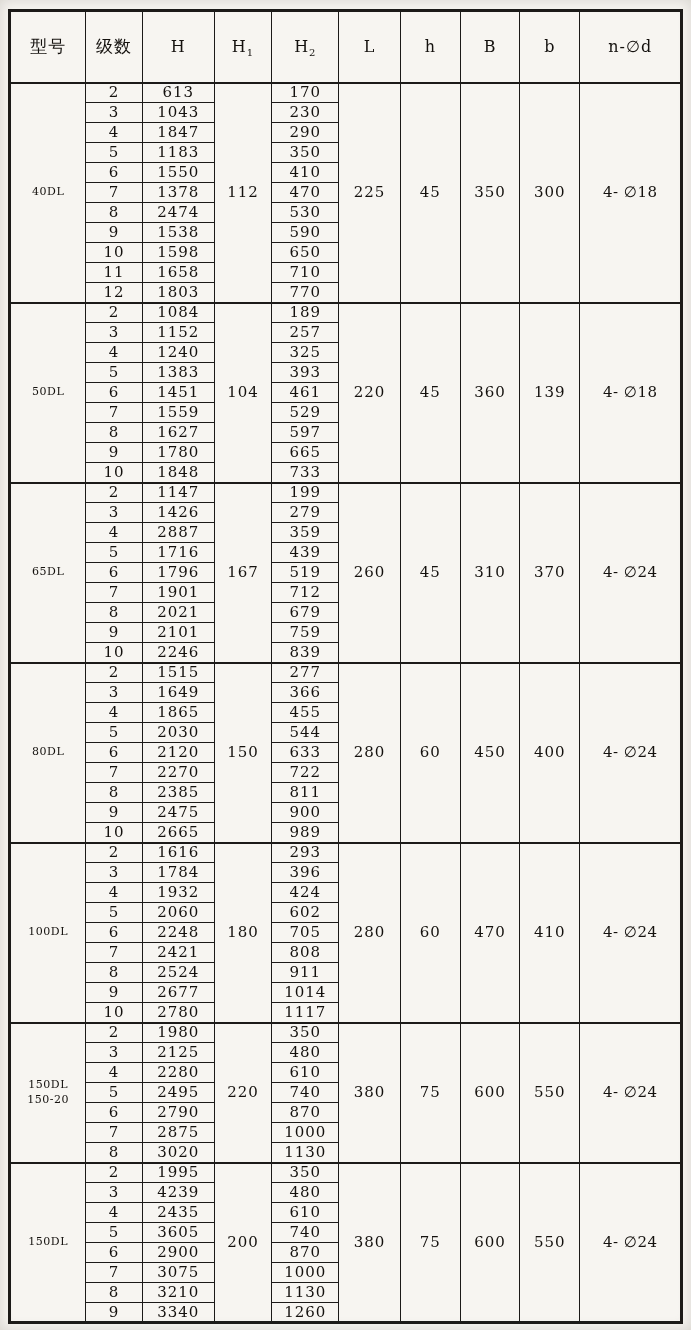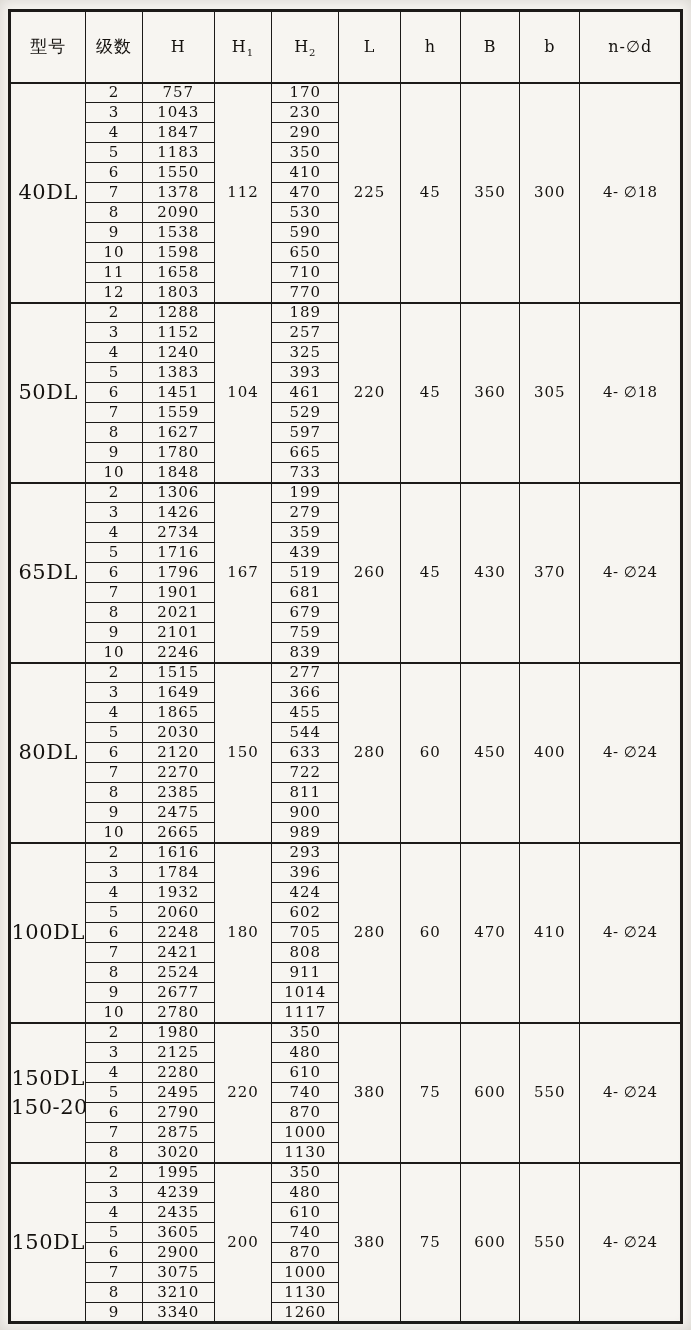--- a/index.html
+++ b/index.html
@@ -28,21 +28,21 @@
   thead th{
     font-weight:normal;font-size:17px;
     border-bottom:2px solid var(--line);
     font-family:"DejaVu Sans","DejaVu Serif",sans-serif;
     letter-spacing:1px;
   }
   thead th.latin{font-family:"DejaVu Serif",serif;font-size:16px;}
   thead th sub{font-size:10px;line-height:0;}
   tbody tr{height:20px;}
   tbody td{font-size:15px;letter-spacing:1px;line-height:1;}
-  tbody td.model{font-size:21px;letter-spacing:.5px;line-height:1.35;}
+  tbody td.model{font-size:11px;letter-spacing:.5px;line-height:1.35;}
   tbody td.nd{letter-spacing:.5px;}
   tbody tr.group-start td{border-top:2px solid var(--line);}
 </style>
 </head>
 <body>
 
 <div id="page">
   <table id="spec">
     <colgroup id="cols">
         <col style="width: 76px;">
@@ -67,21 +67,21 @@
           <th class="latin">h</th>
           <th class="latin">B</th>
           <th class="latin">b</th>
           <th class="latin">n-∅d</th>
         </tr>
     </thead>
     <tbody id="table-body">
         <tr class="group-start">
           <td class="model" rowspan="11">40DL</td>
           <td class="num">2</td>
-          <td class="num">757</td>
+          <td class="num">613</td>
           <td class="num" rowspan="11">112</td>
           <td class="num">170</td>
           <td class="num" rowspan="11">225</td>
           <td class="num" rowspan="11">45</td>
           <td class="num" rowspan="11">350</td>
           <td class="num" rowspan="11">300</td>
           <td class="num nd" rowspan="11">4- ∅18</td>
         </tr>
         <tr>
           <td class="num">3</td>
@@ -103,21 +103,21 @@
           <td class="num">1550</td>
           <td class="num">410</td>
         </tr>
         <tr>
           <td class="num">7</td>
           <td class="num">1378</td>
           <td class="num">470</td>
         </tr>
         <tr>
           <td class="num">8</td>
-          <td class="num">2090</td>
+          <td class="num">2474</td>
           <td class="num">530</td>
         </tr>
         <tr>
           <td class="num">9</td>
           <td class="num">1538</td>
           <td class="num">590</td>
         </tr>
         <tr>
           <td class="num">10</td>
           <td class="num">1598</td>
@@ -129,27 +129,27 @@
           <td class="num">710</td>
         </tr>
         <tr>
           <td class="num">12</td>
           <td class="num">1803</td>
           <td class="num">770</td>
         </tr>
         <tr class="group-start">
           <td class="model" rowspan="9">50DL</td>
           <td class="num">2</td>
-          <td class="num">1288</td>
+          <td class="num">1084</td>
           <td class="num" rowspan="9">104</td>
           <td class="num">189</td>
           <td class="num" rowspan="9">220</td>
           <td class="num" rowspan="9">45</td>
           <td class="num" rowspan="9">360</td>
-          <td class="num" rowspan="9">305</td>
+          <td class="num" rowspan="9">139</td>
           <td class="num nd" rowspan="9">4- ∅18</td>
         </tr>
         <tr>
           <td class="num">3</td>
           <td class="num">1152</td>
           <td class="num">257</td>
         </tr>
         <tr>
           <td class="num">4</td>
           <td class="num">1240</td>
@@ -181,53 +181,53 @@
           <td class="num">665</td>
         </tr>
         <tr>
           <td class="num">10</td>
           <td class="num">1848</td>
           <td class="num">733</td>
         </tr>
         <tr class="group-start">
           <td class="model" rowspan="9">65DL</td>
           <td class="num">2</td>
-          <td class="num">1306</td>
+          <td class="num">1147</td>
           <td class="num" rowspan="9">167</td>
           <td class="num">199</td>
           <td class="num" rowspan="9">260</td>
           <td class="num" rowspan="9">45</td>
-          <td class="num" rowspan="9">430</td>
+          <td class="num" rowspan="9">310</td>
           <td class="num" rowspan="9">370</td>
           <td class="num nd" rowspan="9">4- ∅24</td>
         </tr>
         <tr>
           <td class="num">3</td>
           <td class="num">1426</td>
           <td class="num">279</td>
         </tr>
         <tr>
           <td class="num">4</td>
-          <td class="num">2734</td>
+          <td class="num">2887</td>
           <td class="num">359</td>
         </tr>
         <tr>
           <td class="num">5</td>
           <td class="num">1716</td>
           <td class="num">439</td>
         </tr>
         <tr>
           <td class="num">6</td>
           <td class="num">1796</td>
           <td class="num">519</td>
         </tr>
         <tr>
           <td class="num">7</td>
           <td class="num">1901</td>
-          <td class="num">681</td>
+          <td class="num">712</td>
         </tr>
         <tr>
           <td class="num">8</td>
           <td class="num">2021</td>
           <td class="num">679</td>
         </tr>
         <tr>
           <td class="num">9</td>
           <td class="num">2101</td>
           <td class="num">759</td>

